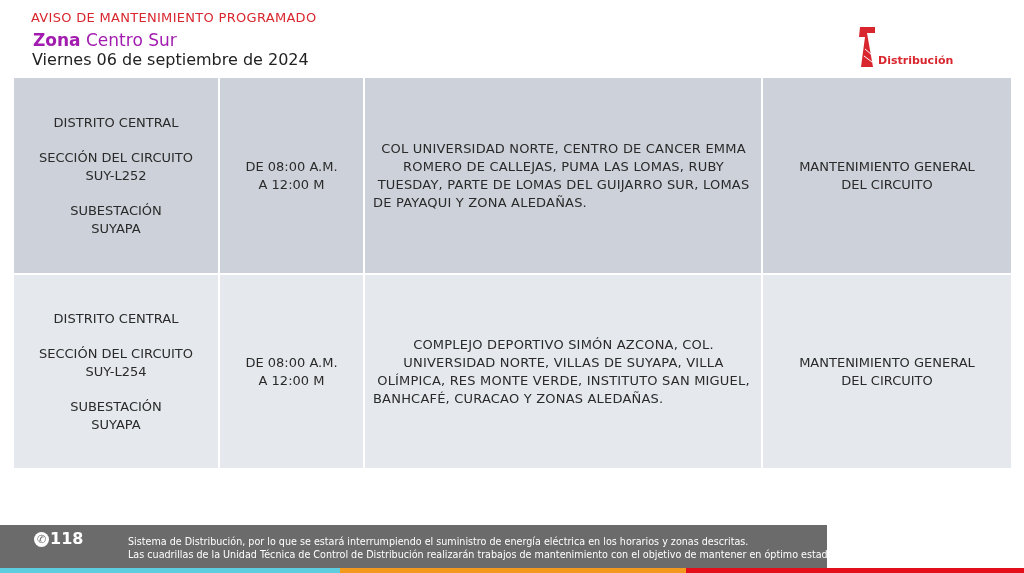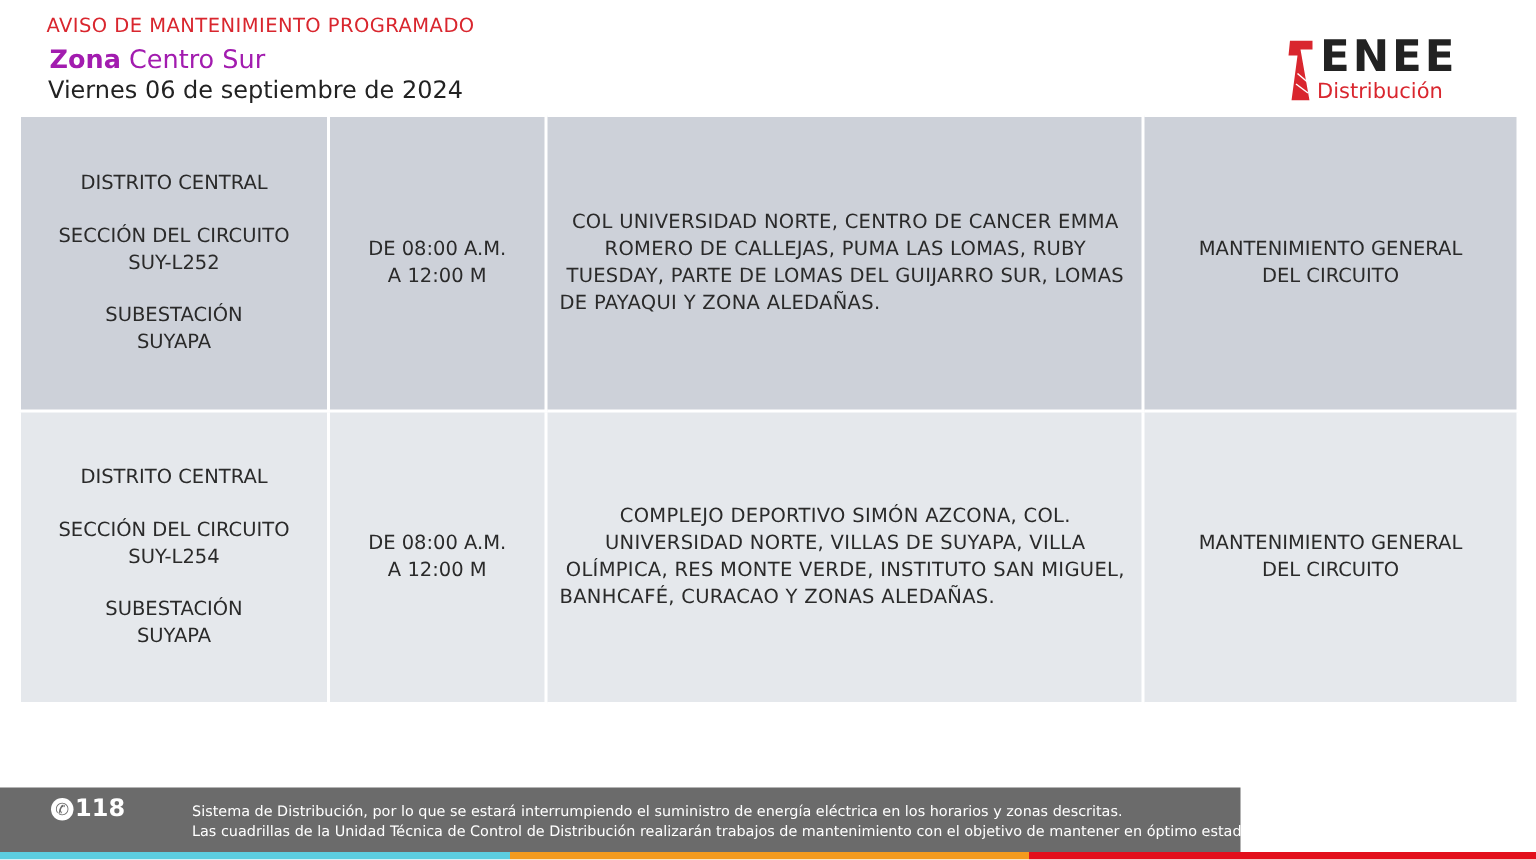--- a/index.html
+++ b/index.html
@@ -4,21 +4,21 @@
 <style>
   html, body { margin:0; padding:0; }
   body { width:1024px; height:573px; background:#ffffff; position:relative; overflow:hidden; font-family:"DejaVu Sans", sans-serif; }
   .title { position:absolute; left:31px; top:7px; font-size:13px; font-weight:normal; color:#d9262e; letter-spacing:0.3px; line-height:22px; white-space:nowrap; }
   .zone { position:absolute; left:33px; top:29px; font-size:17px; color:#a21caf; line-height:22px; white-space:nowrap; }
   .zone b { font-weight:bold; }
   .date { position:absolute; left:32px; top:51px; font-size:16px; color:#222; line-height:18px; white-space:nowrap; }
   .logo { position:absolute; left:858px; top:24px; width:145px; height:48px; }
   .logo .mark { position:absolute; left:0; top:3px; width:18px; height:40px; }
   .logo .enee { position:absolute; left:22px; top:-3px; font-size:29px; font-weight:bold; color:#222; letter-spacing:2px; line-height:32px; }
-  .logo .dist { position:absolute; left:20px; top:28px; font-size:14px; font-weight:normal; color:#d9262e; line-height:18px; white-space:nowrap; }
+  .logo .dist { position:absolute; left:20px; top:28px; font-size:11px; font-weight:bold; color:#d9262e; line-height:18px; white-space:nowrap; }
 
   table.grid { position:absolute; left:12px; top:76px; width:999px; border-collapse:collapse; table-layout:fixed; }
   table.grid td, table.grid th { border:2px solid #ffffff; padding:0; }
   table.grid th { background:#5ccee0; color:#ffffff; font-size:13px; font-weight:bold; height:48px; line-height:17px; text-align:center; letter-spacing:0.2px; }
   table.grid tr.r1 td { background:#cdd1d9; height:195px; }
   table.grid tr.r2 td { background:#e5e8ec; height:193px; }
   table.grid td { color:#2a2a2a; font-size:13px; text-align:center; vertical-align:middle; line-height:18px; }
   .sector p { margin:0 0 17px 0; }
   .sector p:last-child { margin-bottom:0; }
   td.zonas { text-align:justify; text-align-last:left; padding:0 7px 0 8px !important; line-height:27px; font-size:13.5px; letter-spacing:0.2px; }
@@ -36,21 +36,20 @@
 <div class="title">AVISO DE MANTENIMIENTO PROGRAMADO</div>
 <div class="zone"><b>Zona</b><span> Centro Sur</span></div>
 <div class="date">Viernes 06 de septiembre de 2024</div>
 
 <div class="logo">
   <svg class="mark" viewBox="0 0 18 40">
     <polygon points="2,0 17,0 17,6 9,6 15,40 3,40 7,10 1,10" fill="#d9262e"></polygon>
     <line x1="7" y1="22" x2="14" y2="28" stroke="#fff" stroke-width="1"></line>
     <line x1="6" y1="29" x2="14" y2="35" stroke="#fff" stroke-width="1"></line>
   </svg>
-  <span class="enee">ENEE</span>
   <span class="dist">Distribución</span>
 </div>
 
 <table class="grid">
   <colgroup>
     <col style="width:206px">
       <col style="width:145px">
       <col style="width:398px">
       <col style="width:250px">
   </colgroup>

